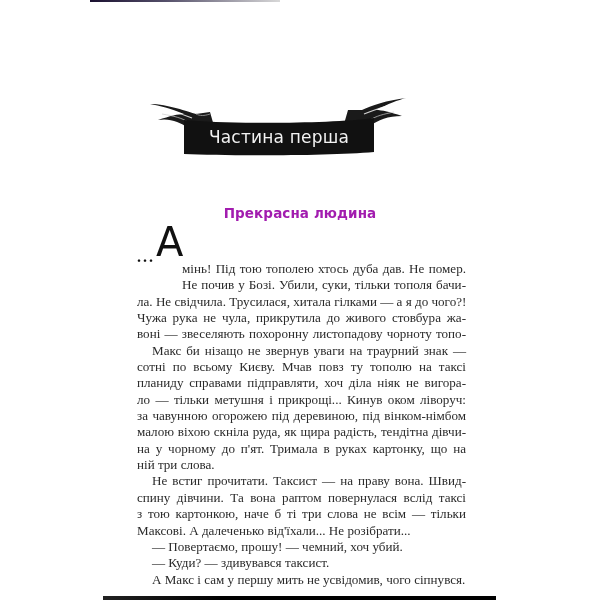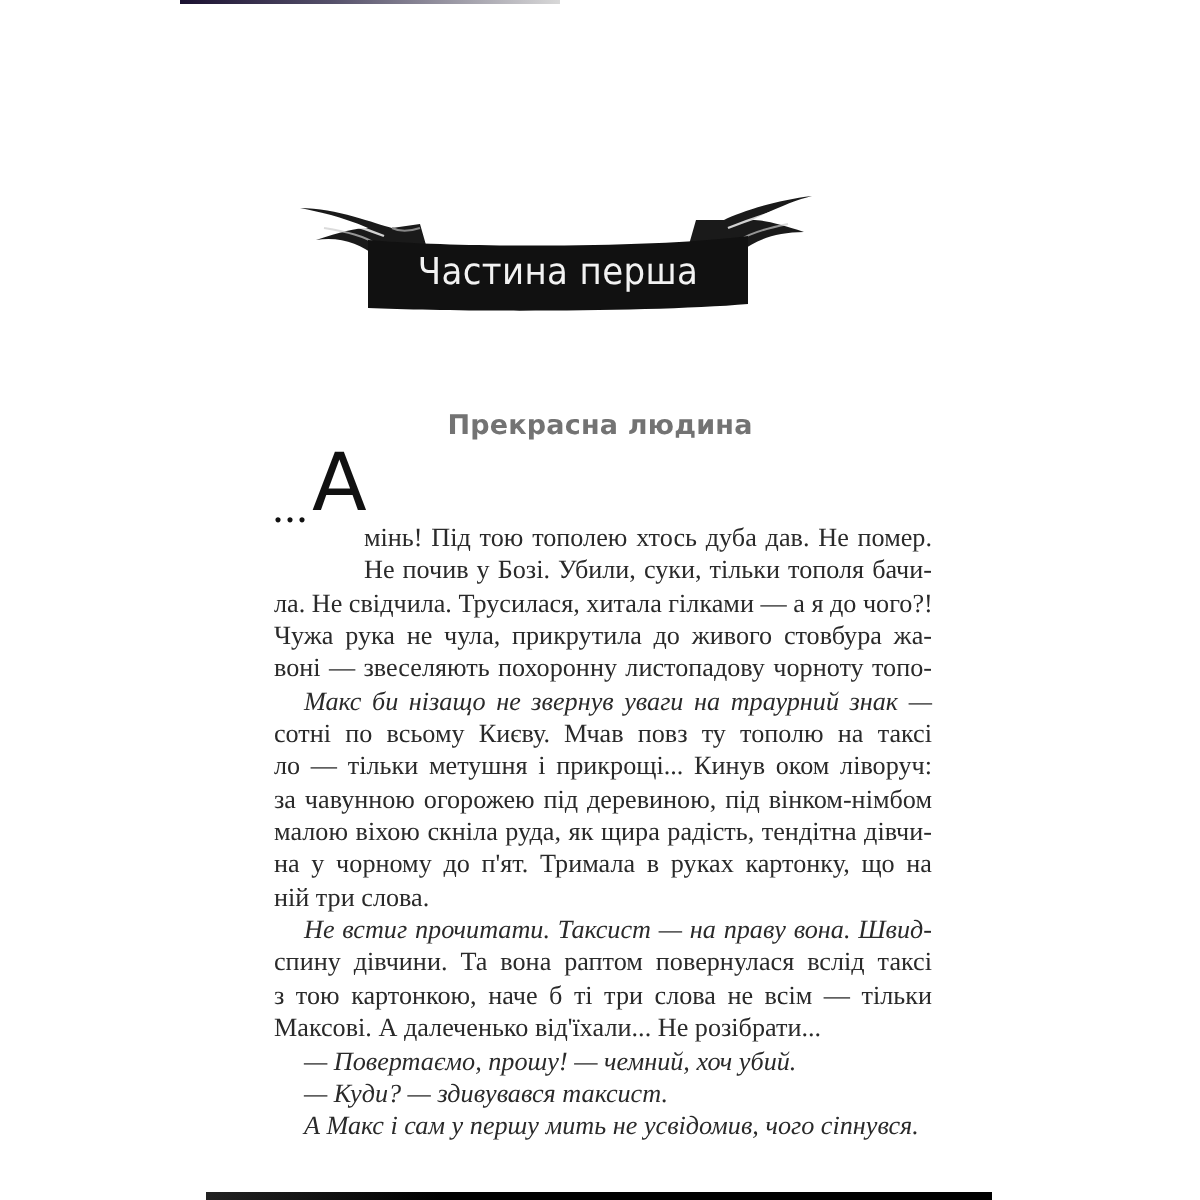--- a/index.html
+++ b/index.html
@@ -21,33 +21,33 @@
     .ribbon svg { position: absolute; left: 0; top: 0; }
     .ribbon-label {
       position: absolute; left: 36px; top: 30px; width: 190px; height: 30px;
       text-align: center; color: #f2f2f2;
       font-family: "DejaVu Sans", sans-serif; font-size: 18.5px; line-height: 30px;
       letter-spacing: 0.2px; transform: scaleX(0.92);
     }
     .chapter-title {
       position: absolute; left: 0; width: 600px; top: 205px; text-align: center;
       font-family: "DejaVu Sans", sans-serif; font-weight: bold; font-size: 13.5px;
-      color: #737373; letter-spacing: 0.1px;
+      color: #a21caf; letter-spacing: 0.1px;
     }
     .body-text {
       position: absolute; left: 137px; top: 233px; width: 329px;
       font-size: 13.1px; line-height: 16.35px; color: #2a2a2a;
       font-family: "Liberation Serif", serif;
     }
     .line {
       display: block; white-space: nowrap; text-align: justify;
       text-align-last: justify; height: 16.35px; overflow: visible;
     }
     .line.last { text-align-last: left; }
-    .line.indent { padding-left: 15px; font-style: italic; }
+    .line.indent { padding-left: 15px; }
     .dropcap {
       position: absolute; left: 19px; top: -11px; font-size: 40px; line-height: 40px;
       font-family: "DejaVu Sans", sans-serif; color: #111;
     }
     .dotted {
       position: absolute; left: 0; top: 16px; font-weight: bold; font-size: 16px; letter-spacing: 2px; color:#111;
     }
   </style>
 </head>
 <body>
@@ -77,20 +77,21 @@
   <span class="dotted">...</span>
   <span class="dropcap">А</span>
   <div id="lines">
       <span class="line" style="padding-left: 45px; margin-top: 28px;">мінь! Під тою тополею хтось дуба дав. Не помер.</span>
       <span class="line" style="padding-left: 45px;">Не почив у Бозі. Убили, суки, тільки тополя бачи-</span>
       <span class="line">ла. Не свідчила. Трусилася, хитала гілками — а я до чого?!</span>
       <span class="line">Чужа рука не чула, прикрутила до живого стовбура жа-</span>
       <span class="line">воні — звеселяють похоронну листопадову чорноту топо-</span>
       <span class="line indent">Макс би нізащо не звернув уваги на траурний знак —</span>
       <span class="line">сотні по всьому Києву. Мчав повз ту тополю на таксі</span>
+      <span class="line">планиду справами підправляти, хоч діла ніяк не вигора-</span>
       <span class="line">ло — тільки метушня і прикрощі... Кинув оком ліворуч:</span>
       <span class="line">за чавунною огорожею під деревиною, під вінком-німбом</span>
       <span class="line">малою віхою скніла руда, як щира радість, тендітна дівчи-</span>
       <span class="line">на у чорному до п'ят. Тримала в руках картонку, що на</span>
       <span class="line last">ній три слова.</span>
       <span class="line indent">Не встиг прочитати. Таксист — на праву вона. Швид-</span>
       <span class="line">спину дівчини. Та вона раптом повернулася вслід таксі</span>
       <span class="line">з тою картонкою, наче б ті три слова не всім — тільки</span>
       <span class="line last">Максові. А далеченько від'їхали... Не розібрати...</span>
       <span class="line indent last">— Повертаємо, прошу! — чемний, хоч убий.</span>

